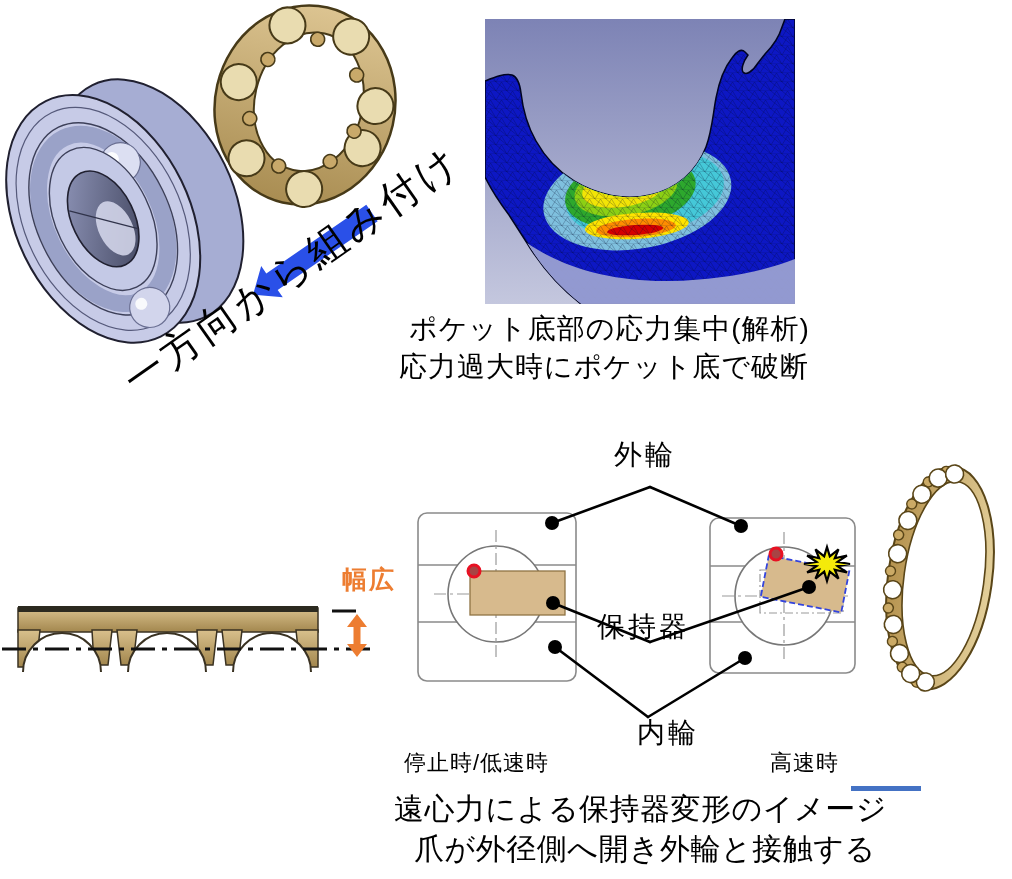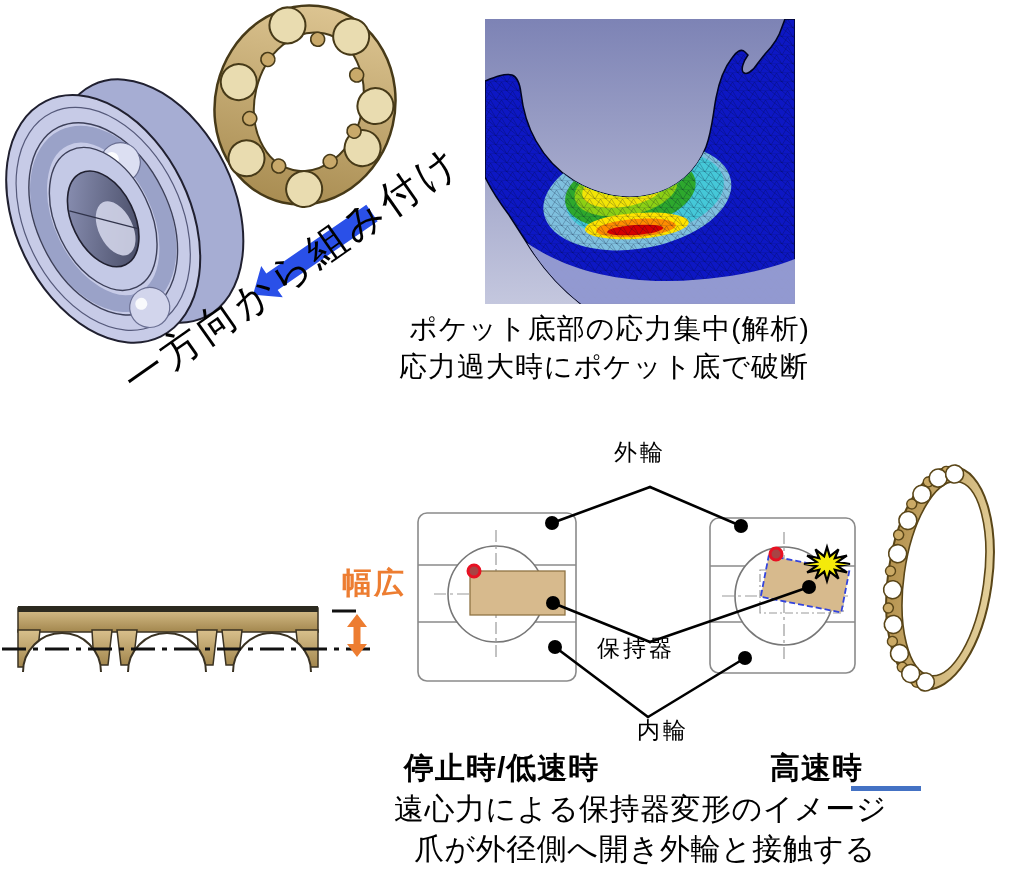--- a/index.html
+++ b/index.html
@@ -3,24 +3,24 @@
 <meta charset="utf-8">
 <style>
   html,body{margin:0;padding:0;background:#ffffff;}
   .stage{
     position:relative;width:1012px;height:879px;background:#ffffff;overflow:hidden;
     font-family:"Liberation Sans","DejaVu Sans",sans-serif;color:#000;
   }
   .abs{position:absolute;}
   .jp{white-space:nowrap;line-height:1.1;}
   .cap{font-size:28px;letter-spacing:1px;}
-  .part-label{font-size:23px;letter-spacing:3px;}
-  .state-label{font-size:30px;letter-spacing:1px;font-weight:bold;}
+  .part-label{font-size:28px;letter-spacing:3px;}
+  .state-label{font-size:22px;letter-spacing:1px;}
   .footer-line{font-size:30px;letter-spacing:0.5px;}
-  .width-label{font-size:30px;font-weight:bold;letter-spacing:2px;padding-left:20px;}
+  .width-label{font-size:25px;font-weight:bold;letter-spacing:2px;padding-left:20px;}
   .assembly-label{
     font-size:40px;letter-spacing:4px;transform:rotate(-35deg);transform-origin:left center;
   }
   .underline-bar{height:5px;}
 </style>
 </head>
 <body>
 
 <div class="stage">
 
@@ -203,21 +203,21 @@
       <line x1="240" y1="47" x2="142" y2="83"></line>
       <line x1="240" y1="47" x2="331" y2="86"></line>
       <line x1="240" y1="202" x2="143" y2="163"></line>
       <line x1="240" y1="202" x2="399" y2="147"></line>
       <line x1="238" y1="277" x2="145" y2="207"></line>
       <line x1="238" y1="277" x2="335" y2="218"></line>
     </g>
   </svg>
 
   <div class="abs jp part-label" style="left:614px;top:440px">外輪</div>
-  <div class="abs jp part-label" style="left:597px;top:636px">保持器</div>
+  <div class="abs jp part-label" style="left:597px;top:612px">保持器</div>
   <div class="abs jp part-label" style="left:637px;top:718px">内輪</div>
 
   <svg class="abs" style="left:878px;top:460px" width="135" height="240" viewBox="0 0 135 240">
     <g transform="rotate(8 62 118)">
       <ellipse cx="62" cy="118" rx="52" ry="112" fill="url(#tanG2)" stroke="#5a4618" stroke-width="2"></ellipse>
       <defs>
         <linearGradient id="tanG2" x1="0" y1="0" x2="1" y2="0">
           <stop offset="0" stop-color="#b5924e"></stop>
             <stop offset="1" stop-color="#e3cf9a"></stop>
         </linearGradient>

